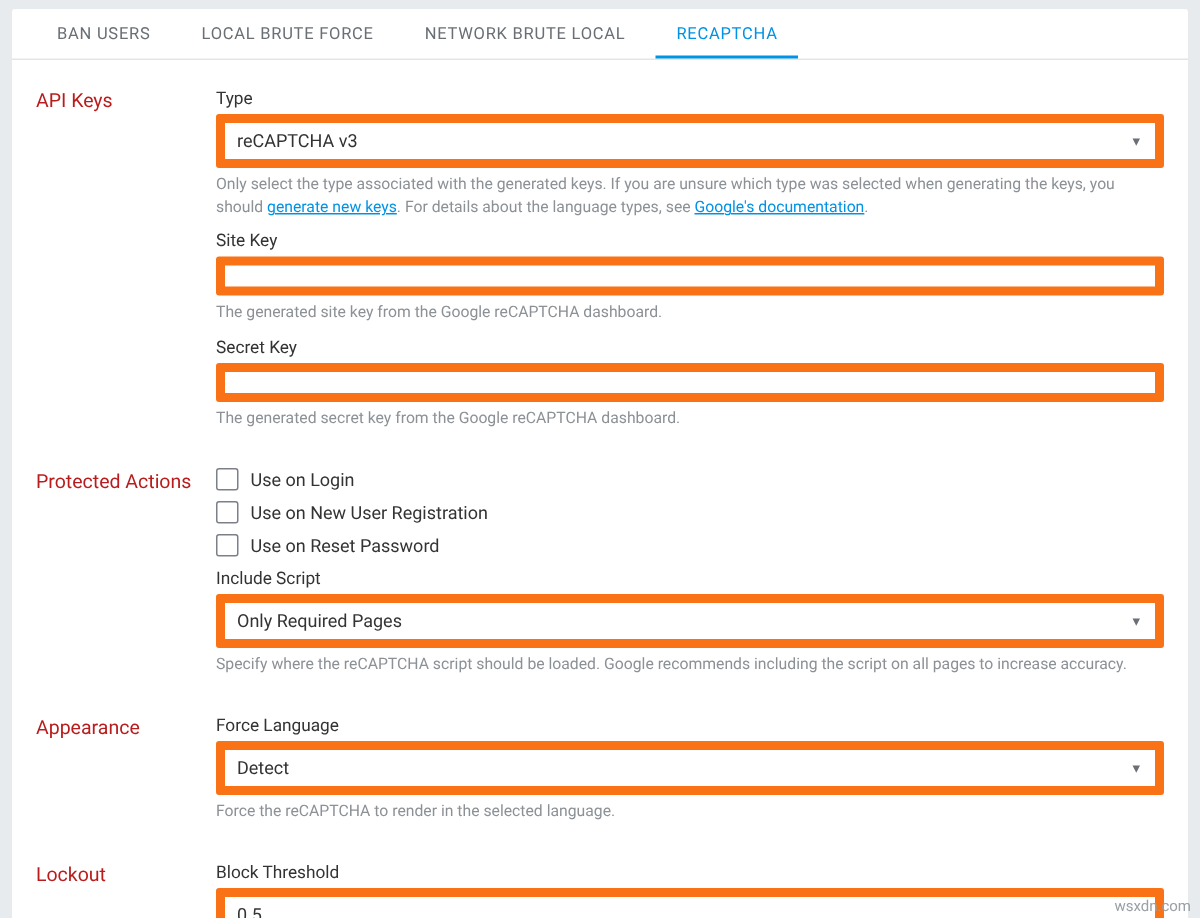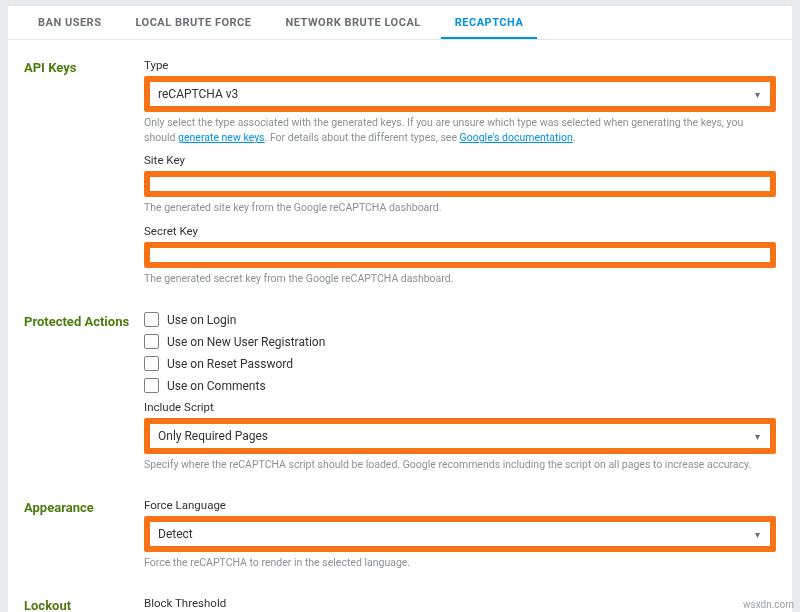--- a/index.html
+++ b/index.html
@@ -21,21 +21,21 @@
   }
   .tabs {
     display: flex;
     border-bottom: 1px solid #e3e6e9;
     padding: 0 16px;
   }
   .tab {
     padding: 10px 14px 8px 14px;
     margin-right: 6px;
     font-size: 11px;
-    font-weight: 700;
+    font-weight: 400;
     letter-spacing: .5px;
     color: #6a6f75;
     border-bottom: 2px solid transparent;
     cursor: pointer;
   }
   .tab.active {
     color: #0092e4;
     border-bottom-color: #0092e4;
   }
   .content {
@@ -45,22 +45,22 @@
     display: flex;
     padding-top: 8px;
   }
   .section + .section {
     margin-top: 10px;
   }
   .section-label {
     width: 120px;
     flex-shrink: 0;
     font-size: 13px;
-    color: #4d7c0f;
-    font-weight: 700;
+    color: #b91c1c;
+    font-weight: 400;
     padding-top: 2px;
   }
   .section-body {
     flex: 1;
   }
   .field {
     margin-bottom: 6px;
   }
   .field-label {
     display: block;
@@ -140,21 +140,21 @@
 
     <div class="content">
 
       <div class="section">
         <div class="section-label">API Keys</div>
         <div class="section-body">
           <div class="field">
             <label class="field-label">Type</label>
             <div class="select">reCAPTCHA v3</div>
             <div class="helper">
-              <span>Only select the type associated with the generated keys. If you are unsure which type was selected when generating the keys, you should </span><a href="#">generate new keys</a><span>. For details about the different types, see </span><a href="#">Google's documentation</a><span>.</span>
+              <span>Only select the type associated with the generated keys. If you are unsure which type was selected when generating the keys, you should </span><a href="#">generate new keys</a><span>. For details about the language types, see </span><a href="#">Google's documentation</a><span>.</span>
             </div>
           </div>
           <div class="field">
             <label class="field-label">Site Key</label>
             <div class="text-input"></div>
             <div class="helper">The generated site key from the Google reCAPTCHA dashboard.</div>
           </div>
           <div class="field">
             <label class="field-label">Secret Key</label>
             <div class="text-input"></div>
@@ -171,24 +171,20 @@
             <span class="checkbox-label">Use on Login</span>
           </div>
           <div class="checkbox-row">
             <div class="checkbox-box"></div>
             <span class="checkbox-label">Use on New User Registration</span>
           </div>
           <div class="checkbox-row">
             <div class="checkbox-box"></div>
             <span class="checkbox-label">Use on Reset Password</span>
           </div>
-          <div class="checkbox-row">
-            <div class="checkbox-box"></div>
-            <span class="checkbox-label">Use on Comments</span>
-          </div>
           <div class="field">
             <label class="field-label">Include Script</label>
             <div class="select">Only Required Pages</div>
             <div class="helper">Specify where the reCAPTCHA script should be loaded. Google recommends including the script on all pages to increase accuracy.</div>
           </div>
         </div>
       </div>
 
       <div class="section">
         <div class="section-label">Appearance</div>

